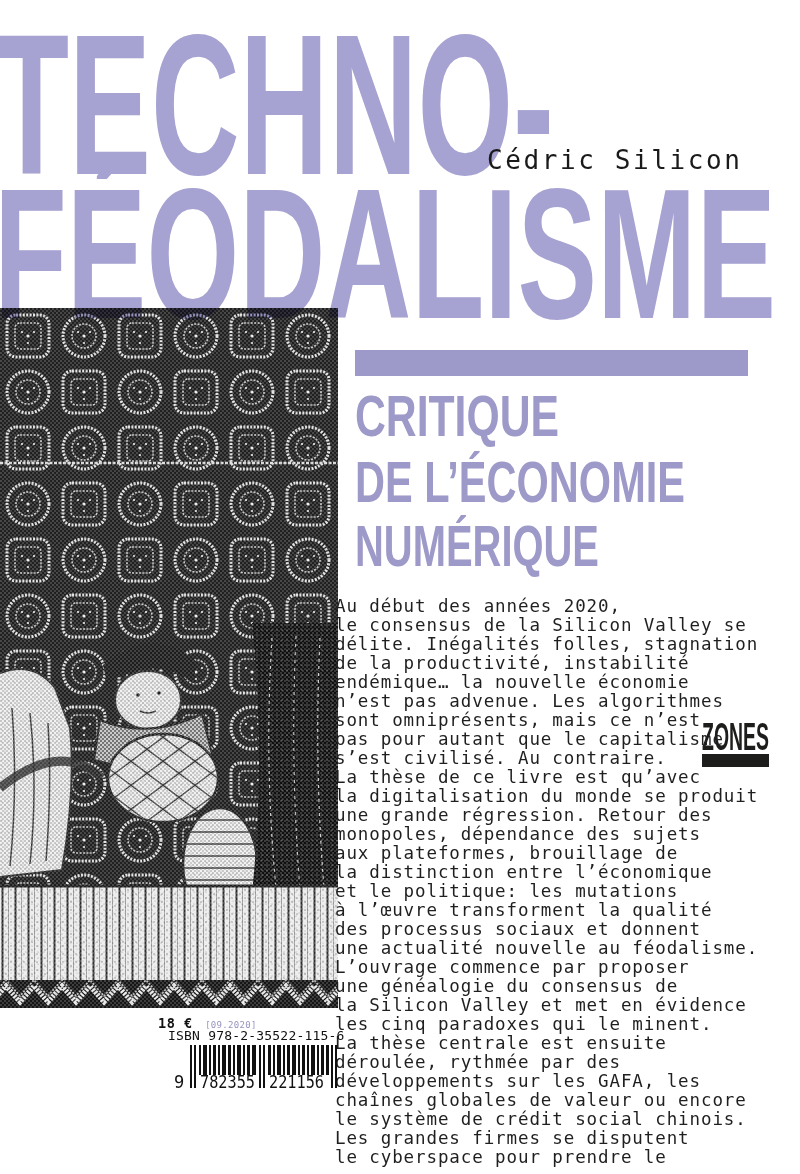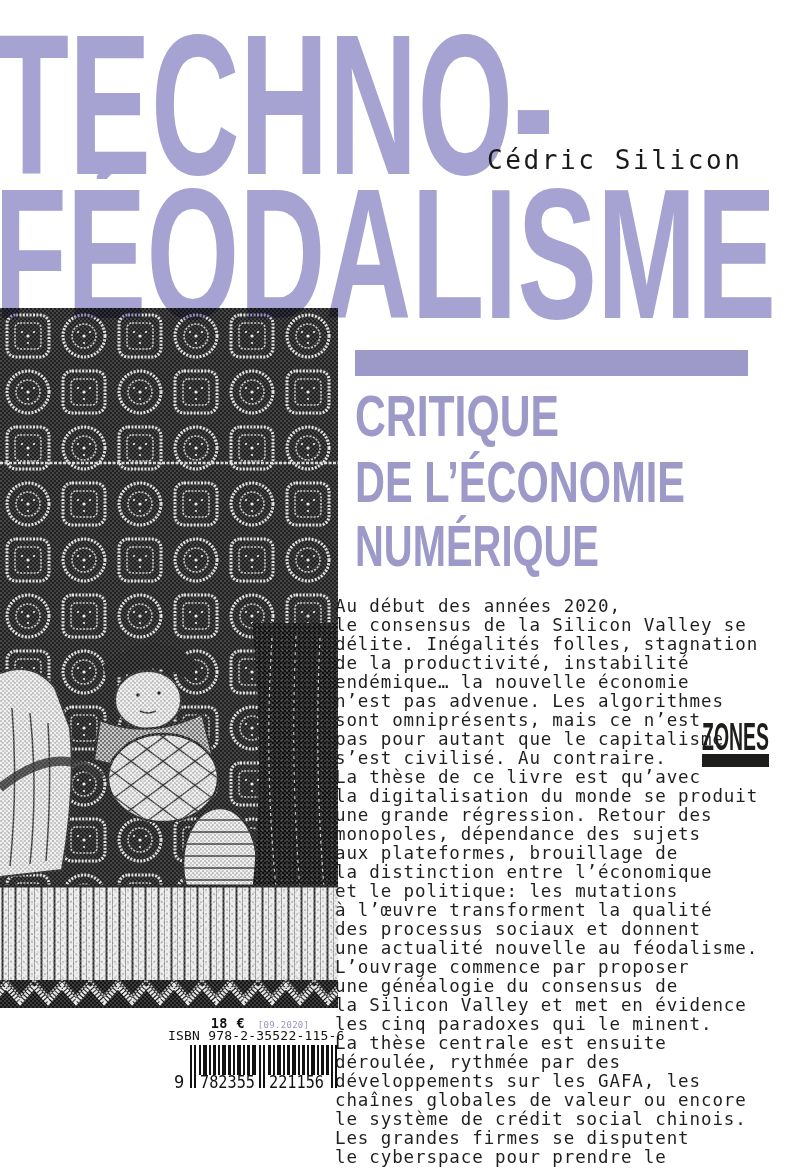--- a/index.html
+++ b/index.html
@@ -20,21 +20,21 @@
     font-size:26px;letter-spacing:2.6px;color:#1a1a1a;
     white-space:nowrap;
   }
   
   #description{
     left:335px;top:597px;width:440px;
     font-size:17.5px;line-height:19px;letter-spacing:0.9px;
     color:#1f1f1f;white-space:pre-line;
   }
   
-  #price-row{left:176px;top:1013px;width:168px;text-align:center;white-space:nowrap;}
+  #price-row{left:158px;top:1013px;width:168px;text-align:left;white-space:nowrap;}
   #price-row .price{font-size:13.5px;font-weight:bold;color:#111;letter-spacing:0.5px;}
   #price-row .note{font-size:9px;color:var(--note-purple,#9793c0);letter-spacing:0.3px;margin-left:3px;}
   #isbn-row{left:168px;top:1028px;width:168px;text-align:right;
     font-size:13px;letter-spacing:0.2px;color:#111;white-space:nowrap;}
   #barcode{left:166px;top:1012px;width:174px;height:84px;}
   #barcode text{font-family:"DejaVu Sans Mono", monospace;fill:#111;}
 </style>
 </head>
 <body>
 

